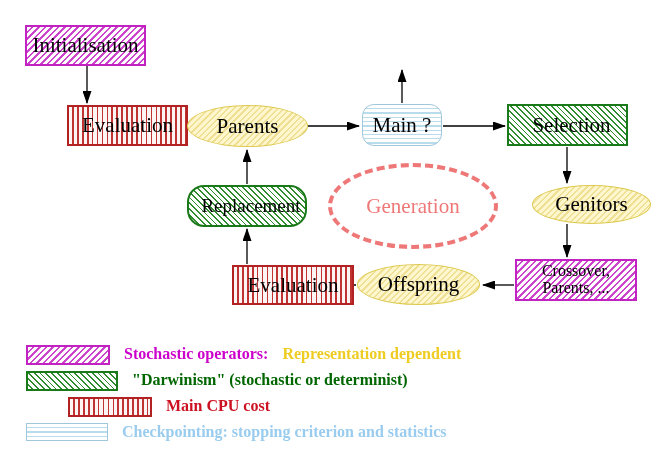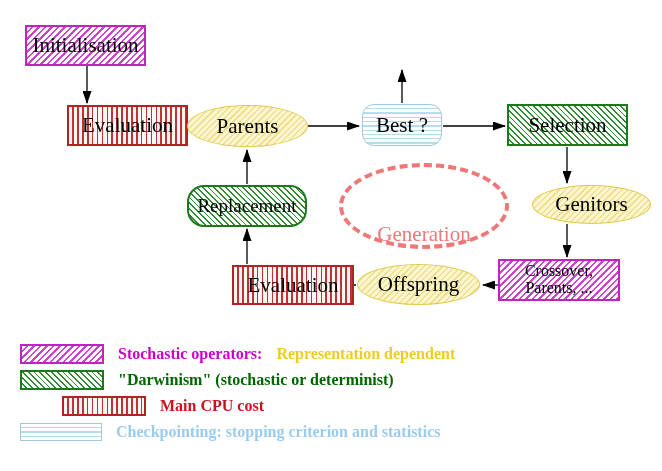--- a/index.html
+++ b/index.html
@@ -12,20 +12,21 @@
   .lbl{display:block;line-height:1.05;}
 
   
   .hatch-magenta{
     background:repeating-linear-gradient(135deg,#ffffff 0 3px,#cc44cc 3px 4.6px);
     border:2px solid #c322c3;
   }
   .hatch-green{
     background:repeating-linear-gradient(45deg,#ffffff 0 2.8px,#2e8b2e 2.8px 4.1px);
     border:2px solid #1a7a1a;
+    padding-left:8px;
   }
   .stripes-red{
     background:repeating-linear-gradient(90deg,#fdf4f4 0 3.3px,#c03333 3.3px 4.9px);
     border:2px solid #b22222;
     margin-left:42px;
   }
   .lines-cyan{
     background:repeating-linear-gradient(180deg,#ffffff 0 3px,#b8dcec 3px 4.3px);
     border:1.5px solid #a0c8dc;
   }
@@ -37,21 +38,21 @@
   .generation{
     border:4px dashed #ee7777;border-radius:50%;
     color:#ee7777;
   }
 
   .fs21{font-size:21px;} .fs20{font-size:20px;} .fs19{font-size:19px;border-radius:17px;} .fs16{font-size:16px;}
 
   .arrows{position:absolute;left:0;top:0;width:662px;height:471px;pointer-events:none;}
 
   
-  .legend-row{position:absolute;left:20px;display:flex;align-items:center;height:18px;}
+  .legend-row{position:absolute;left:26px;display:flex;height:18px;}
   .swatch{width:80px;height:16px;box-sizing:content-box;margin-right:14px;}
   .legend-text{font-size:16px;font-weight:bold;white-space:nowrap;line-height:18px;}
   .t-magenta{color:#cc00cc;}
   .t-yellow{color:#eecc22;margin-left:10px;}
   .t-green{color:#006600;}
   .t-red{color:#cc1122;}
   .t-cyan{color:#99ccee;}
 </style>
 </head>
 <body>
@@ -84,49 +85,49 @@
   <div class="node stripes-red fs21" style="left:25px;top:105px;width:121px;height:41px;">
     <span class="lbl">Evaluation</span>
   </div>
 
   <div class="node ellipse-yellow fs21" style="left:187px;top:105px;width:121px;height:42px;">
     <span class="lbl">Parents</span>
   </div>
 
 
   <div class="node lines-cyan fs21" style="left:362px;top:104px;width:80px;height:42px;border-radius:12px;">
-    <span class="lbl">Best ?</span>
+    <span class="lbl">Main ?</span>
   </div>
 
   <div class="node hatch-green fs21" style="left:507px;top:104px;width:121px;height:42px;">
     <span class="lbl">Selection</span>
   </div>
 
   <div class="node ellipse-yellow fs21" style="left:532px;top:185px;width:119px;height:39px;">
     <span class="lbl">Genitors</span>
   </div>
 
-  <div class="node hatch-magenta fs16" style="left:498px;top:259px;width:122px;height:42px;flex-direction:column;">
+  <div class="node hatch-magenta fs16" style="left:515px;top:259px;width:122px;height:42px;flex-direction:column;">
     <span class="lbl">Crossover,</span>
     <span class="lbl">Parents, ...</span>
   </div>
 
   <div class="node ellipse-yellow fs21" style="left:357px;top:264px;width:123px;height:41px;">
     <span class="lbl">Offspring</span>
   </div>
 
   <div class="node stripes-red fs21" style="left:190px;top:265px;width:122px;height:40px;">
     <span class="lbl">Evaluation</span>
   </div>
 
   <div class="node hatch-green fs19" style="left:187px;top:185px;width:120px;height:42px;">
     <span class="lbl">Replacement</span>
   </div>
 
-  <div class="node generation fs21" style="left:339px;top:163px;width:170px;height:86px;align-items:flex-end;">
+  <div class="node generation fs21" style="left:328px;top:163px;width:170px;height:86px;">
     <span class="lbl">Generation</span>
   </div>
 
   <div class="legend-row" style="top:345px;">
     <div class="swatch hatch-magenta"></div>
     <div class="legend-text">
       <span class="t-magenta">Stochastic operators:</span>
       <span class="t-yellow">Representation dependent</span>
     </div>
   </div>

